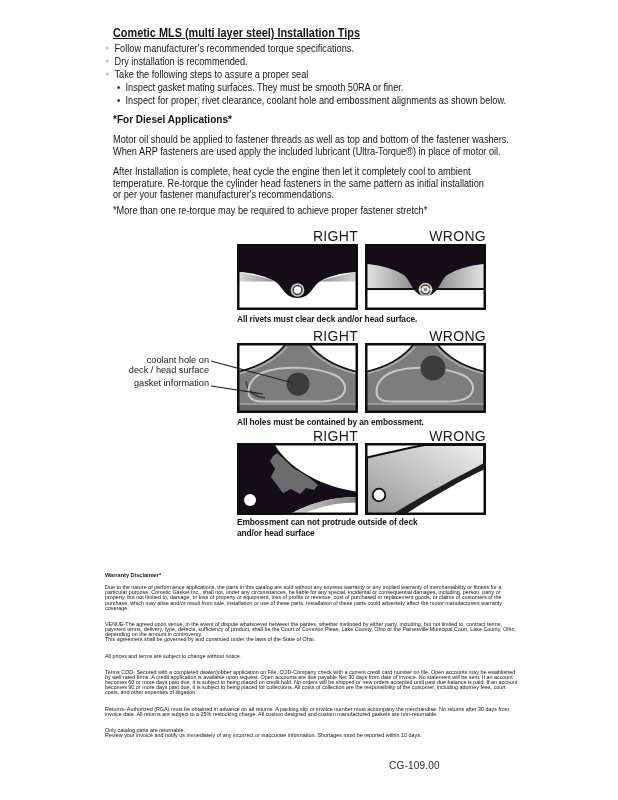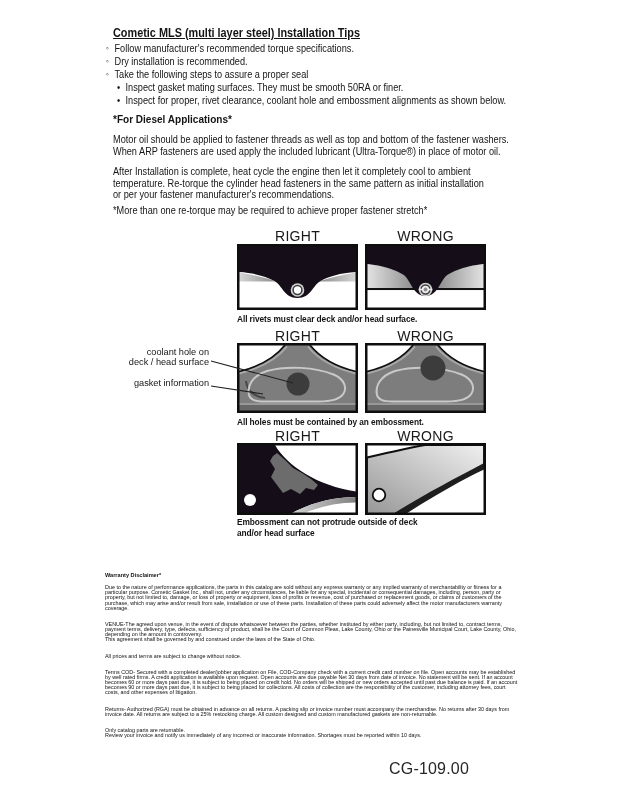--- a/index.html
+++ b/index.html
@@ -12,28 +12,28 @@
   .cond{transform:scaleX(0.85);transform-origin:0 0}
   .doc-title{left:113px;top:25px;font-size:12.8px;font-weight:bold;text-decoration:underline;white-space:nowrap}
   .tips{left:106px;top:42px;font-size:10.8px;line-height:13px}
   .tip{display:flex;white-space:nowrap}
   .tip .b{width:10px;flex:none}
   .tip.l1 .b{font-size:9px}
   .tip.l2{padding-left:13px}
   .diesel-h{left:113px;top:112px;font-size:11.8px;font-weight:bold;white-space:nowrap}
   .body-p{left:113px;font-size:10.8px;line-height:11.5px;white-space:pre}
   .p1{top:134px}.p2{top:166px}.p3{top:205px}
-  .dg-label{width:121px;text-align:center;font-size:14px;letter-spacing:.3px;white-space:nowrap;color:#191919}
+  .dg-label{width:121px;text-align:right;font-size:14px;letter-spacing:.3px;white-space:nowrap;color:#191919}
   .dg-caption{font-size:9.8px;font-weight:bold;letter-spacing:-.1px;transform:scaleX(0.85);transform-origin:0 0;white-space:pre-line;line-height:11px}
   .dg-box svg{display:block}
   .ann{left:109px;width:100px;text-align:right;font-size:9.2px;line-height:9.6px;white-space:pre-line;color:#161616}
   .legal{left:105px;top:573px;width:414px;font-size:5.4px;line-height:5.15px;color:#121212}
   .legal .lh{font-size:5.6px;font-weight:bold;margin:0 0 7px 0}
   .legal p{margin:0 0 11px 0;white-space:pre-line}
-  .page-code{left:389px;top:760px;font-size:16px;letter-spacing:.2px;color:#262626}
+  .page-code{left:389px;top:760px;font-size:10px;letter-spacing:.2px;color:#262626}
 </style>
 </head>
 <body>
 
 <svg width="0" height="0" style="position:absolute" aria-hidden="true">
   <defs>
     <linearGradient id="gWedgeL" x1="0" y1="0" x2="1" y2="0">
       <stop offset="0" stop-color="#d6d6d6"></stop>
         <stop offset="1" stop-color="#8a8a8a"></stop>
     </linearGradient>
@@ -118,21 +118,21 @@
     <circle cx="60.5" cy="45.5" r="2" fill="#8f8f8f"></circle>
     <rect x="1.25" y="1.25" width="118.5" height="63.5" fill="none" stroke="#0e0e0e" stroke-width="2.5"></rect>
   </svg>
 </div>
 
 <div class="abs dg-caption" style="left:237px;top:313px">All rivets must clear deck and/or head surface.</div>
 
 <div class="abs dg-label" style="left:237px;top:328px">RIGHT</div>
 <div class="abs dg-label" style="left:365px;top:328px">WRONG</div>
 
-<div class="abs ann" style="top:348px">coolant hole on
+<div class="abs ann" style="top:356px">coolant hole on
 deck / head surface</div>
 <div class="abs ann" style="top:379px">gasket information</div>
 
 <div class="abs dg-box" style="left:237px;top:343px">
   <svg viewBox="0 0 121 70" width="121" height="70">
     <rect width="121" height="70" fill="#7d7d7d"></rect>
     <rect x="2" y="60.5" width="117" height="1.3" fill="#b2b2b2"></rect>
     <rect x="2" y="61.8" width="117" height="6.2" fill="#676767"></rect>
     <path d="M2,2 H48 C40,12 25,23 2,28.5 Z" fill="#ffffff"></path>
     <path d="M50,3.5 C42,13.5 26.5,24.5 2,30.5" stroke="#a9a9a9" stroke-width="2" fill="none"></path>

